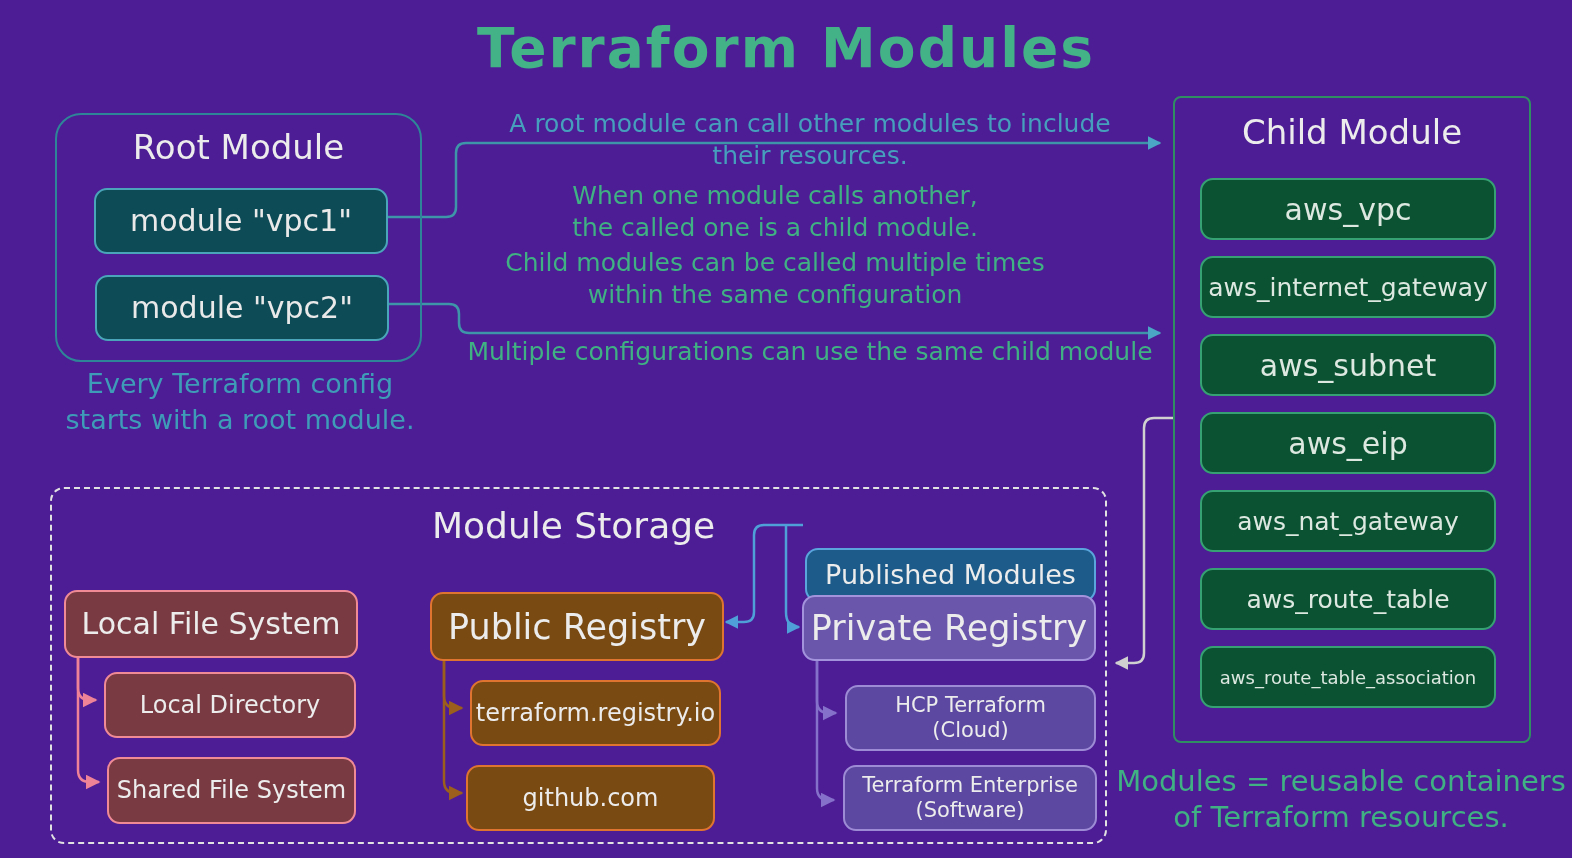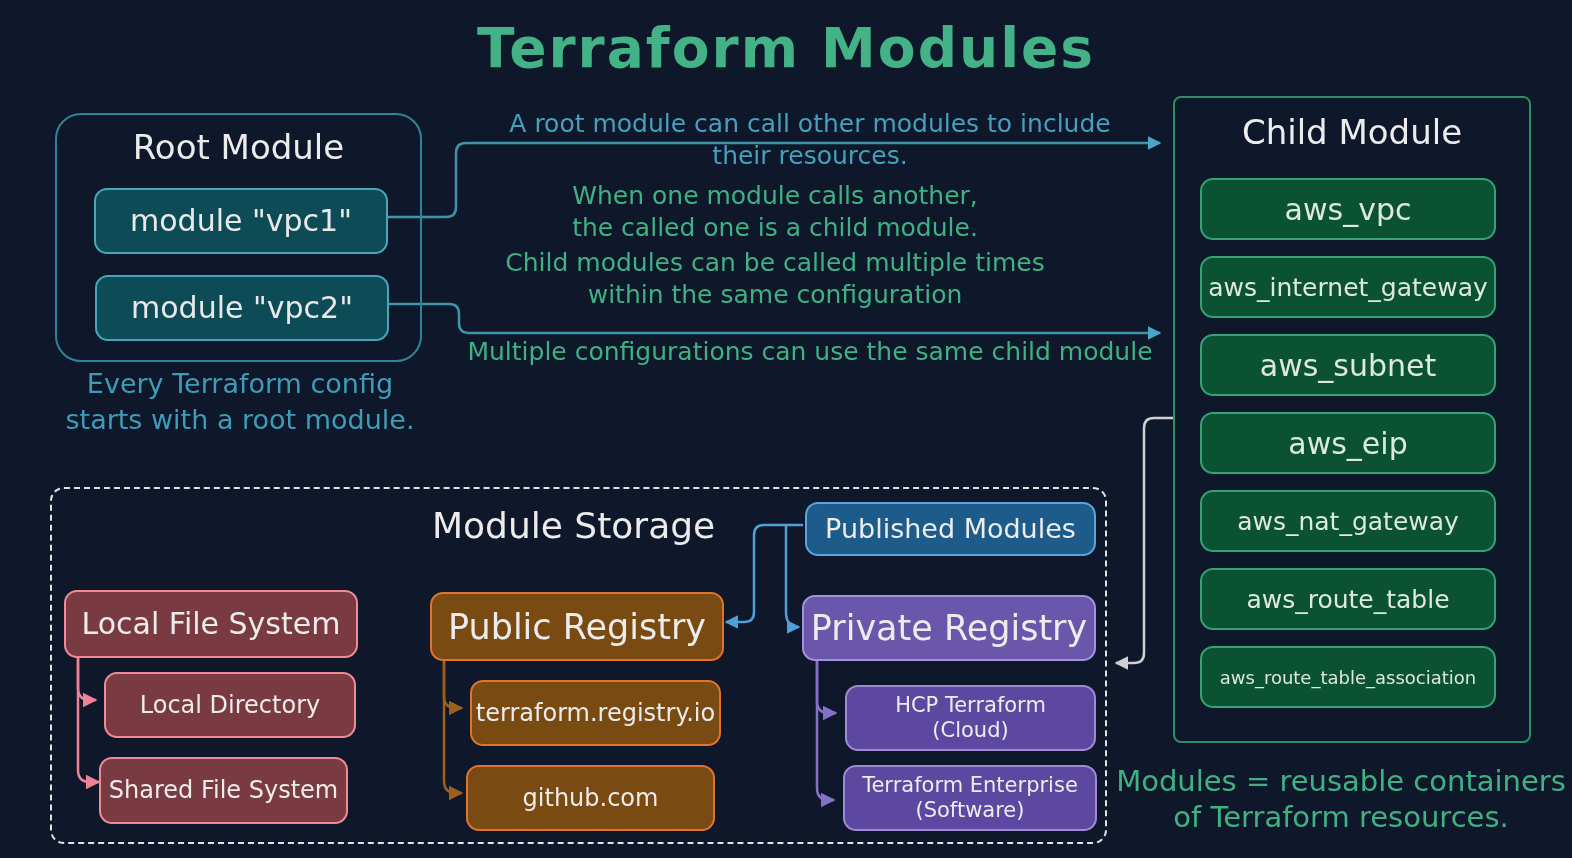--- a/index.html
+++ b/index.html
@@ -1,18 +1,18 @@
 <!DOCTYPE html>
 <html><head>
 <meta charset="utf-8">
 <style>
   html,body { margin:0; padding:0; background:#0d0d0d; }
   .canvas {
     position:relative; width:1572px; height:858px; overflow:hidden;
-    background:#0f172a; color:#e9e9e9;
+    background:#4c1d95; color:#e9e9e9;
     font-family:"DejaVu Sans", sans-serif;
   }
   .abs { position:absolute; }
   .pre { white-space:pre-line; }
   svg.wires { position:absolute; left:0; top:0; z-index:1; }
   .layer { position:absolute; left:0; top:0; width:100%; height:100%; z-index:2; }
 
   .page-title {
     left:0; top:16px; width:100%; text-align:center;
     font-size:55px; font-weight:bold; letter-spacing:2px; color:#44b287;
@@ -29,21 +29,21 @@
   .container-title { position:absolute; left:0; width:100%; text-align:center;
     font-size:34px; color:#ececec; }
 
   .node {
     position:absolute; display:flex; align-items:center; justify-content:center;
     text-align:center; border-radius:13px; line-height:1.2;
   }
   .teal-node  { background:#0d4b57; border:2.5px solid #4aa5ba; color:#e9e9e9; font-size:30px; }
   .maroon-node{ background:#793a42; border:2.5px solid #f08b96; color:#ececec; }
   .brown-node { background:#7a4a13; border:2.5px solid #df7430; color:#ececec; }
-  .blue-node  { background:#1d5c8a; border:2.5px solid #59a5dc; color:#ececec; }
+  .blue-node  { background:#1d5c8a; border:2.5px solid #59a5dc; color:#ececec;margin-top:46px; }
   .purple-node{ background:#6a56ab; border:2.5px solid #a393dd; color:#ececec; }
   .purple-child{ background:#5c48a0; border:2px solid #9d8bd5; color:#ececec; }
 
   .fs-30 { font-size:30px; } .fs-27 { font-size:27px; }
   .fs-25 { font-size:25px; } .fs-24 { font-size:24px; } .fs-21 { font-size:21px; }
   .fs-18 { font-size:18px; } .fs-32 { font-size:35px; }
 
   .note-cyan  { color:#46a0bd; font-size:25px; line-height:1.28; text-align:center; }
   .note-green { color:#3fb183; font-size:25px; line-height:1.28; text-align:center; }
 
@@ -132,21 +132,21 @@
         <div class="item fs-25">aws_route_table</div>
         <div class="item fs-18">aws_route_table_association</div>
       </div>
     </div>
 
     <div class="abs storage-container">
       <div class="abs" style="left:380px; top:16px; font-size:36px; color:#ececec;">Module Storage</div>
 
       <div class="node maroon-node fs-30" style="left:12px; top:101px; width:290px; height:64px;">Local File System</div>
       <div class="node maroon-node fs-24" style="left:52px; top:183px; width:248px; height:62px;">Local Directory</div>
-      <div class="node maroon-node fs-24" style="left:47px; top:268px; width:245px; height:63px;">Shared File System</div>
+      <div class="node maroon-node fs-24" style="left:55px; top:268px; width:245px; height:63px;">Shared File System</div>
 
       <div class="node brown-node fs-32" style="left:378px; top:103px; width:290px; height:65px;">Public Registry</div>
       <div class="node brown-node fs-24" style="left:418px; top:191px; width:247px; height:62px;">terraform.registry.io</div>
       <div class="node brown-node fs-24" style="left:414px; top:276px; width:245px; height:62px;">github.com</div>
 
       <div class="node blue-node fs-27" style="left:753px; top:13px; width:287px; height:50px;">Published Modules</div>
       <div class="node purple-node fs-32" style="left:750px; top:106px; width:290px; height:62px;">Private Registry</div>
       <div class="node purple-child fs-21 pre" style="left:793px; top:196px; width:247px; height:62px;">HCP Terraform
 (Cloud)</div>
       <div class="node purple-child fs-21 pre" style="left:791px; top:276px; width:250px; height:62px;">Terraform Enterprise

